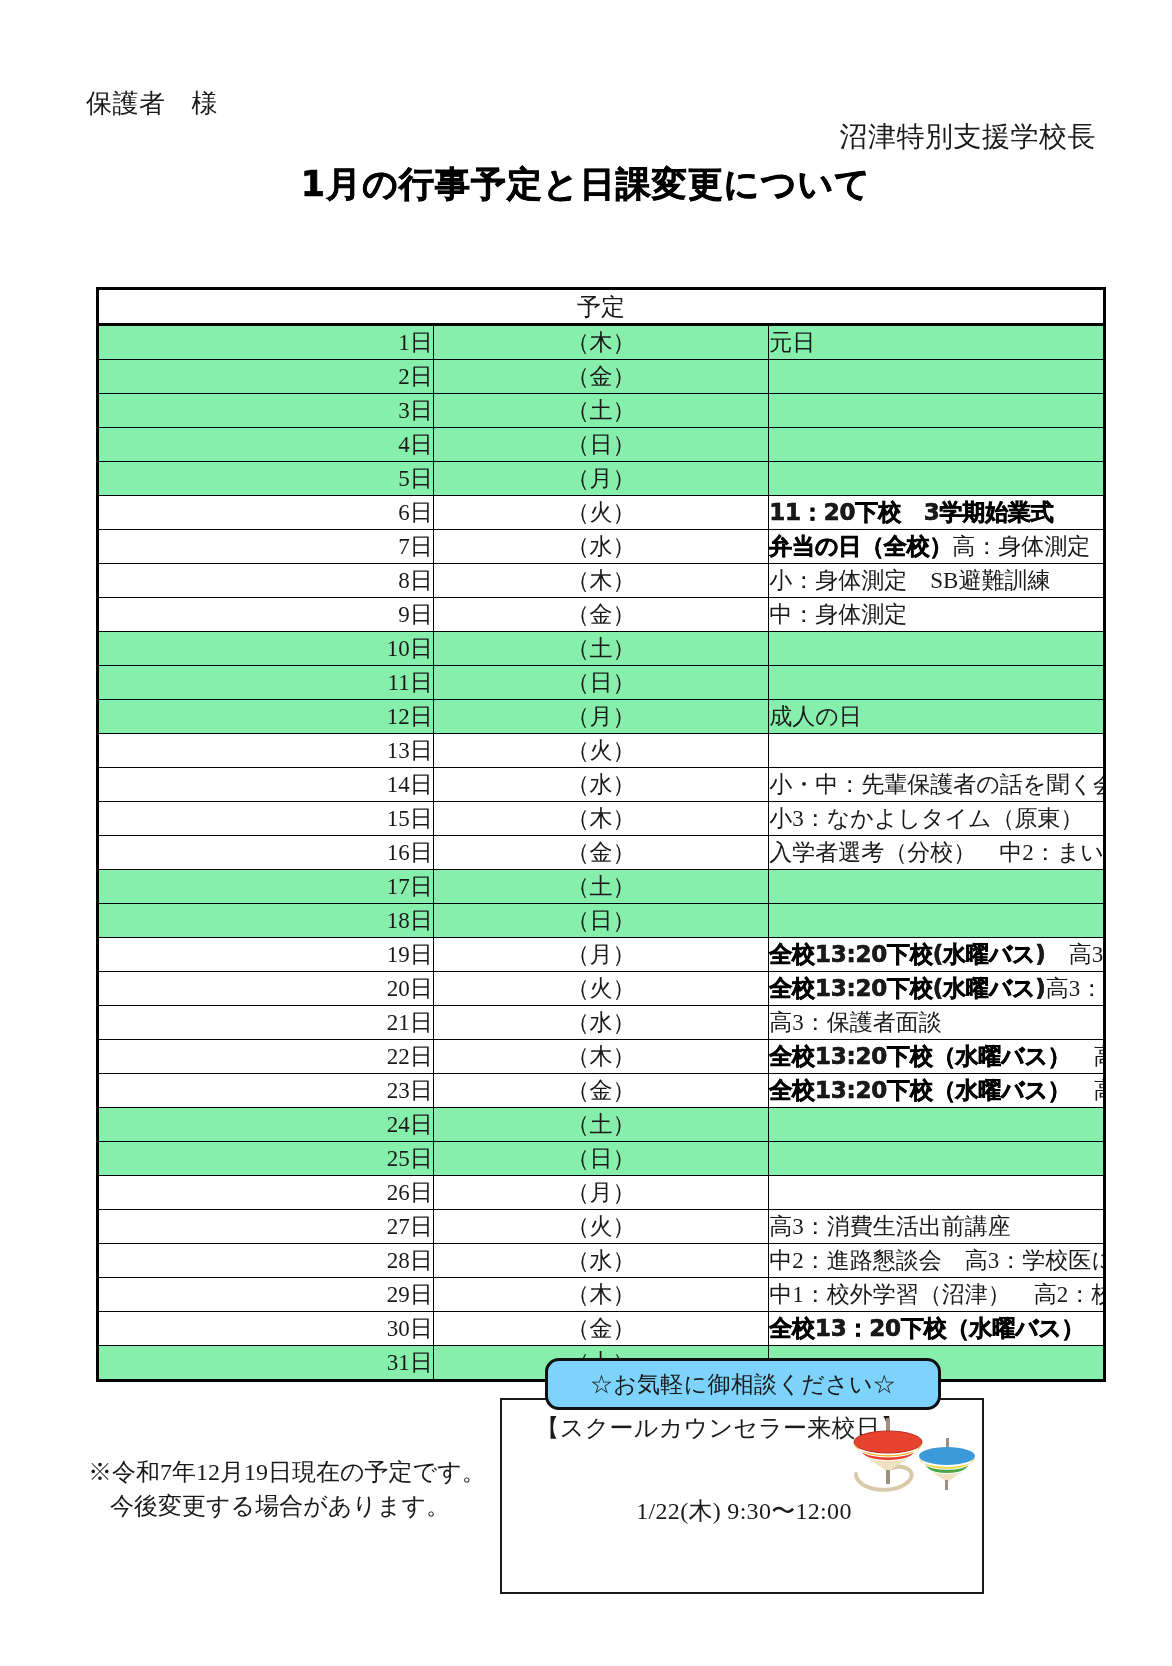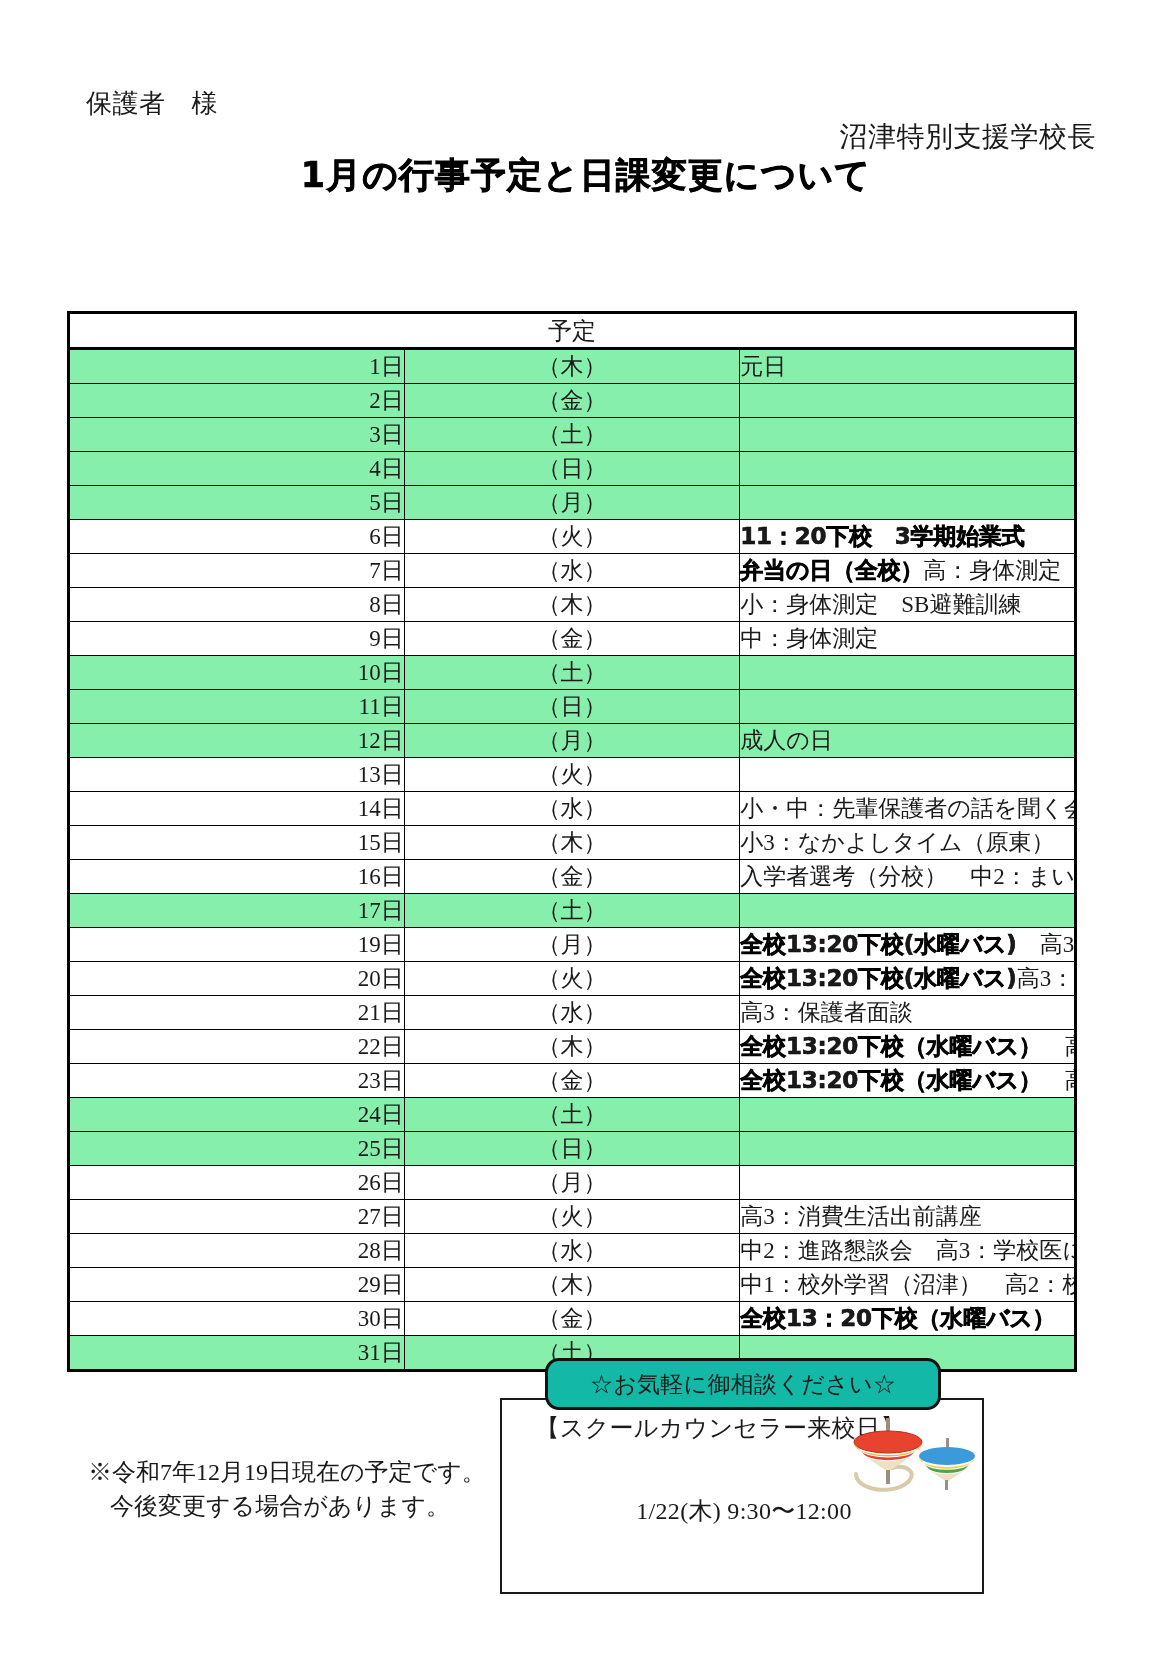--- a/index.html
+++ b/index.html
@@ -37,21 +37,21 @@
     position: absolute;
     right: 76px;
     top: 118px;
     font-size: 28px;
     letter-spacing: 0.5px;
   }
 
   .doc-title {
     position: absolute;
     left: 0;
-    top: 152px;
+    top: 161px;
     width: 1172px;
     text-align: center;
     font-family: "DejaVu Sans", sans-serif;
     font-weight: bold;
     font-size: 35px;
     letter-spacing: 1px;
     color: #000;
     -webkit-text-stroke: 0.7px #000;
   }
 
@@ -61,24 +61,23 @@
     top: 228px;
     width: 1172px;
     text-align: center;
     font-size: 25px;
     letter-spacing: 0.4px;
   }
 
   
   .sched-wrap {
     position: absolute;
-    left: 67px;
+    left: 96px;
     top: 287px;
     width: 1010px;
-    margin-top: 24px;
   }
   table.sched {
     border-collapse: collapse;
     width: 1010px;
     table-layout: fixed;
   }
   table.sched td, table.sched th {
     border: 1px solid #000;
     padding: 0;
     height: 33px;
@@ -148,21 +147,21 @@
     background: #fff;
   }
   .sc-bubble {
     position: absolute;
     left: 545px;
     top: 1358px;
     width: 390px;
     height: 46px;
     border: 3px solid #111;
     border-radius: 14px;
-    background: #14b8a6;
+    background: #7dd3fc;
     display: flex;
     align-items: center;
     justify-content: center;
     font-size: 23px;
     letter-spacing: 0.3px;
     z-index: 4;
   }
   .sc-title {
     position: absolute;
     left: 500px;
@@ -289,20 +288,25 @@
             <td class="c-ev"><span>小3：なかよしタイム（原東）</span></td>
           </tr>
           <tr>
             <td class="c-day">16日</td>
             <td class="c-dow">（金）</td>
             <td class="c-ev"><span>入学者選考（分校）　中2：まいとりや保育園交流</span></td>
           </tr>
           <tr class="weekend">
             <td class="c-day">17日</td>
             <td class="c-dow">（土）</td>
+            <td class="c-ev"></td>
+          </tr>
+          <tr class="weekend">
+            <td class="c-day">18日</td>
+            <td class="c-dow">（日）</td>
             <td class="c-ev"></td>
           </tr>
           <tr>
             <td class="c-day">19日</td>
             <td class="c-dow">（月）</td>
             <td class="c-ev"><span class="b">全校13:20下校(水曜バス)</span><span>　高3：保護者面談</span></td>
           </tr>
           <tr>
             <td class="c-day">20日</td>
             <td class="c-dow">（火）</td>

